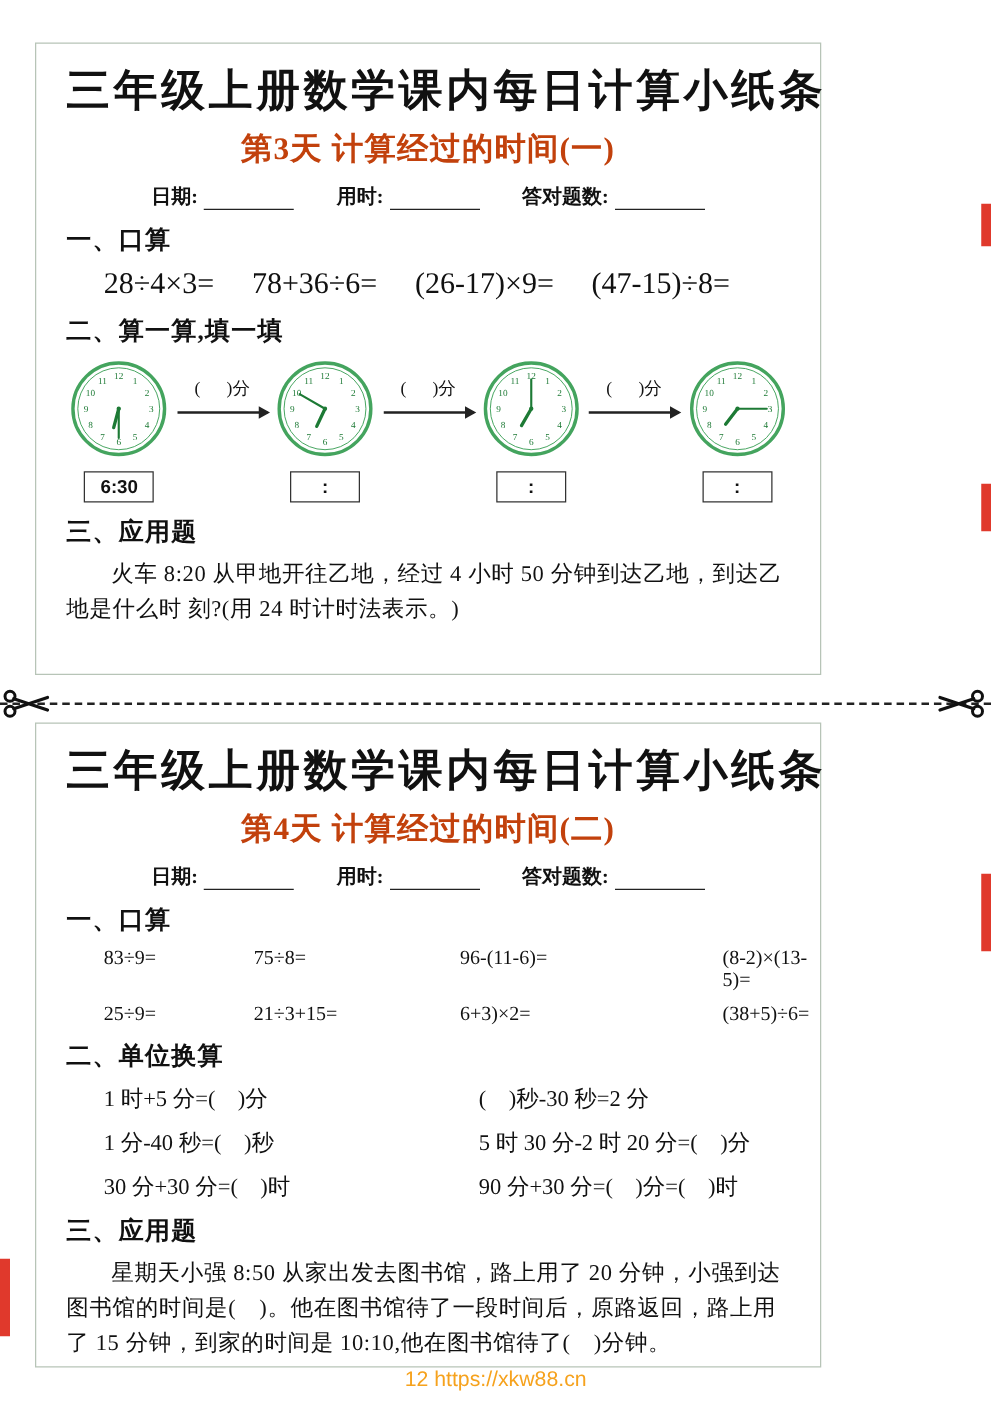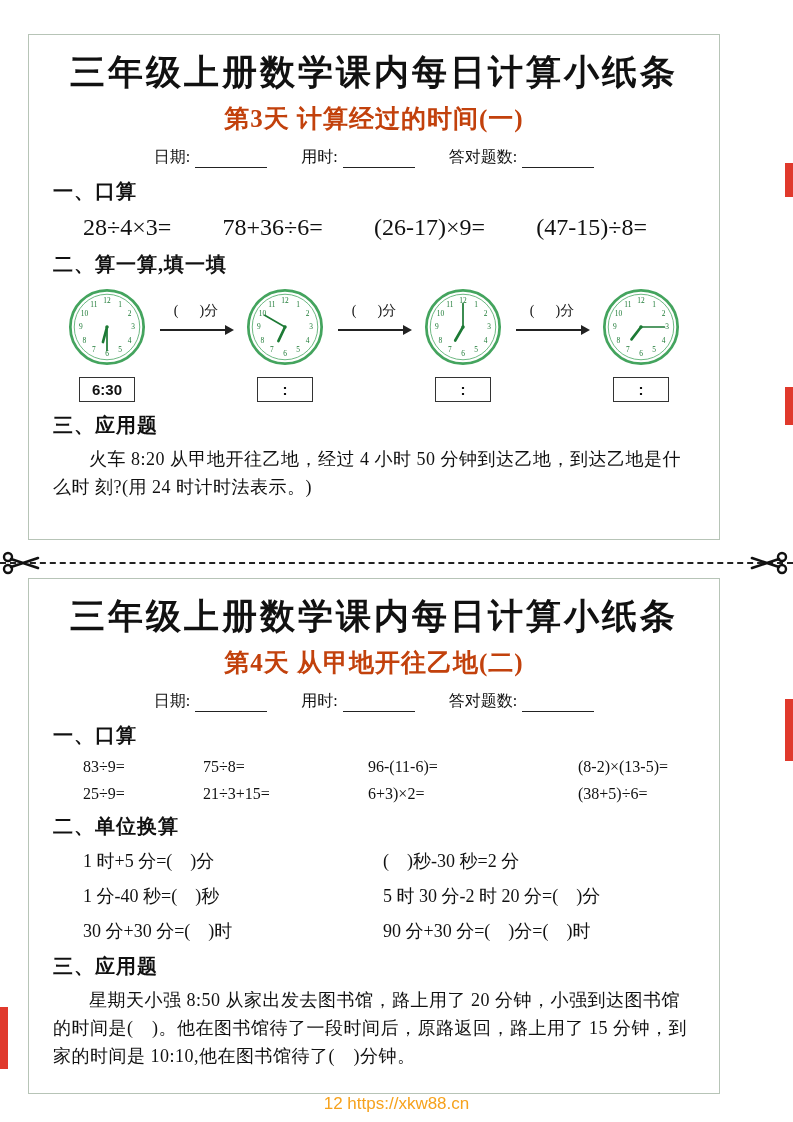--- a/index.html
+++ b/index.html
@@ -2,36 +2,36 @@
 <html><head>
 <meta charset="utf-8">
 <style>
   * { margin:0; padding:0; box-sizing:border-box; }
   html,body { background:#fff; }
   body {
     width:793px; height:1122px; position:relative; overflow:hidden;
     font-family:"Liberation Serif","DejaVu Serif",serif; color:#111;
   }
   .sheet {
-    position:absolute; left:28px; width:692px; background:#fff;
+    position:absolute; left:28px; width:629px; background:#fff;
     border:1px solid #b7c4b7; padding:8px 24px 10px 24px;
   }
   #sheet1 { top:34px; height:506px; }
   #sheet2 { top:578px; height:516px; }
   .title {
     text-align:center; font-size:35px; font-weight:bold; letter-spacing:3px;
     margin-top:6px; white-space:nowrap;
   }
   .subtitle {
     text-align:center; font-size:25px; font-weight:bold; color:#c2410c;
     margin-top:6px; letter-spacing:1px;
   }
   .form-line {
     display:flex; justify-content:center; gap:34px; font-size:16px;
-    margin-top:12px; align-items:flex-end;
+    margin-top:12px; align-items:flex-end;font-weight:bold;
   }
   .form-item { display:flex; align-items:flex-end; }
   .blank { display:inline-block; width:72px; height:17px; border-bottom:1.5px solid #222; margin-left:5px; }
   .part-heading { font-size:20px; font-weight:bold; margin-top:10px; letter-spacing:1px; }
   .problems-row {
     display:flex; justify-content:space-between; font-size:24px;
     margin-top:9px; padding:0 48px 0 30px;
   }
   
   .clocks-row { display:flex; justify-content:center; align-items:flex-start; margin-top:10px; gap:4px; }
@@ -232,21 +232,21 @@
   </svg>
   <svg class="scissors scissors-right" viewBox="0 0 40 24">
     <circle cx="7" cy="6" r="4" fill="none" stroke="#111" stroke-width="2.4"></circle>
     <circle cx="7" cy="18" r="4" fill="none" stroke="#111" stroke-width="2.4"></circle>
     <path d="M10 8 L37 17 M10 16 L37 7" stroke="#111" stroke-width="2.6" fill="none" stroke-linecap="round"></path>
   </svg>
 </div>
 
 <section class="sheet" id="sheet2">
   <h1 class="title">三年级上册数学课内每日计算小纸条</h1>
-  <h2 class="subtitle">第4天 从甲地开往乙地(二)</h2>
+  <h2 class="subtitle">第4天 计算经过的时间(二)</h2>
 
   <div class="form-line">
     <span class="form-item">
         <span>日期:</span>
         <span class="blank"></span>
       </span>
     <span class="form-item">
         <span>用时:</span>
         <span class="blank"></span>
       </span>

